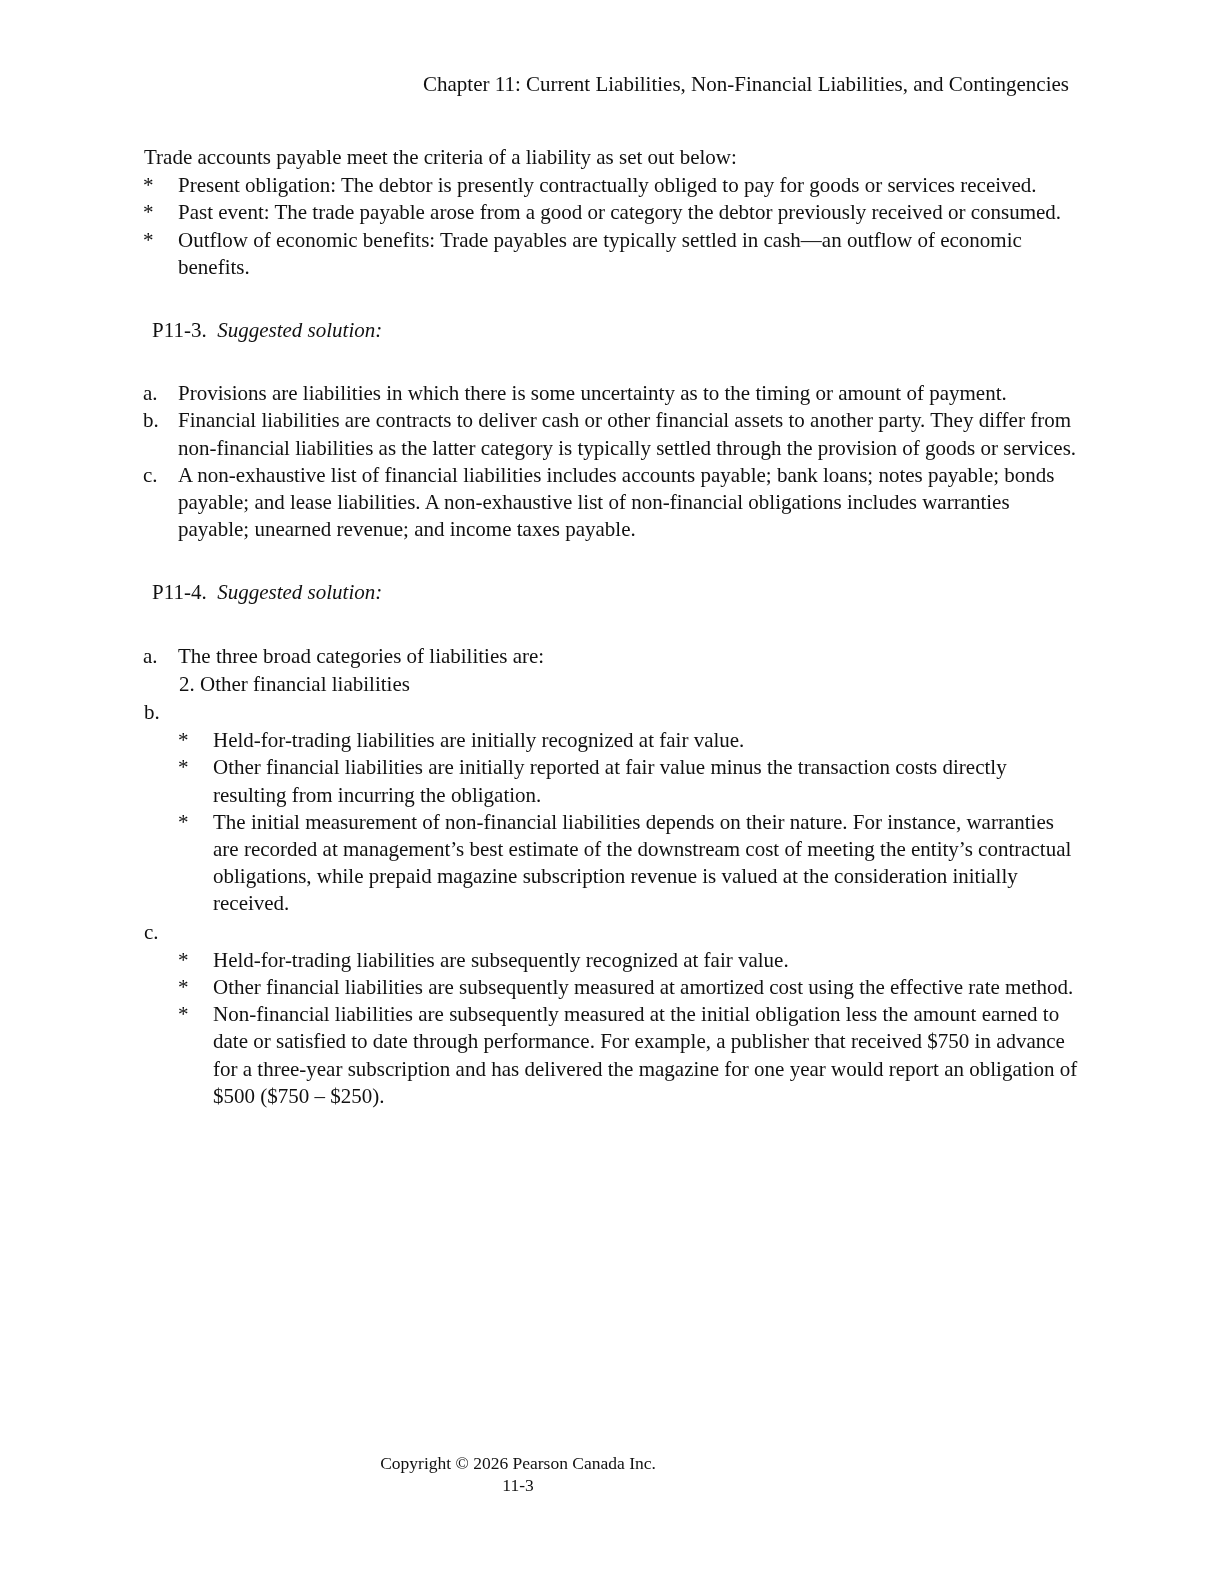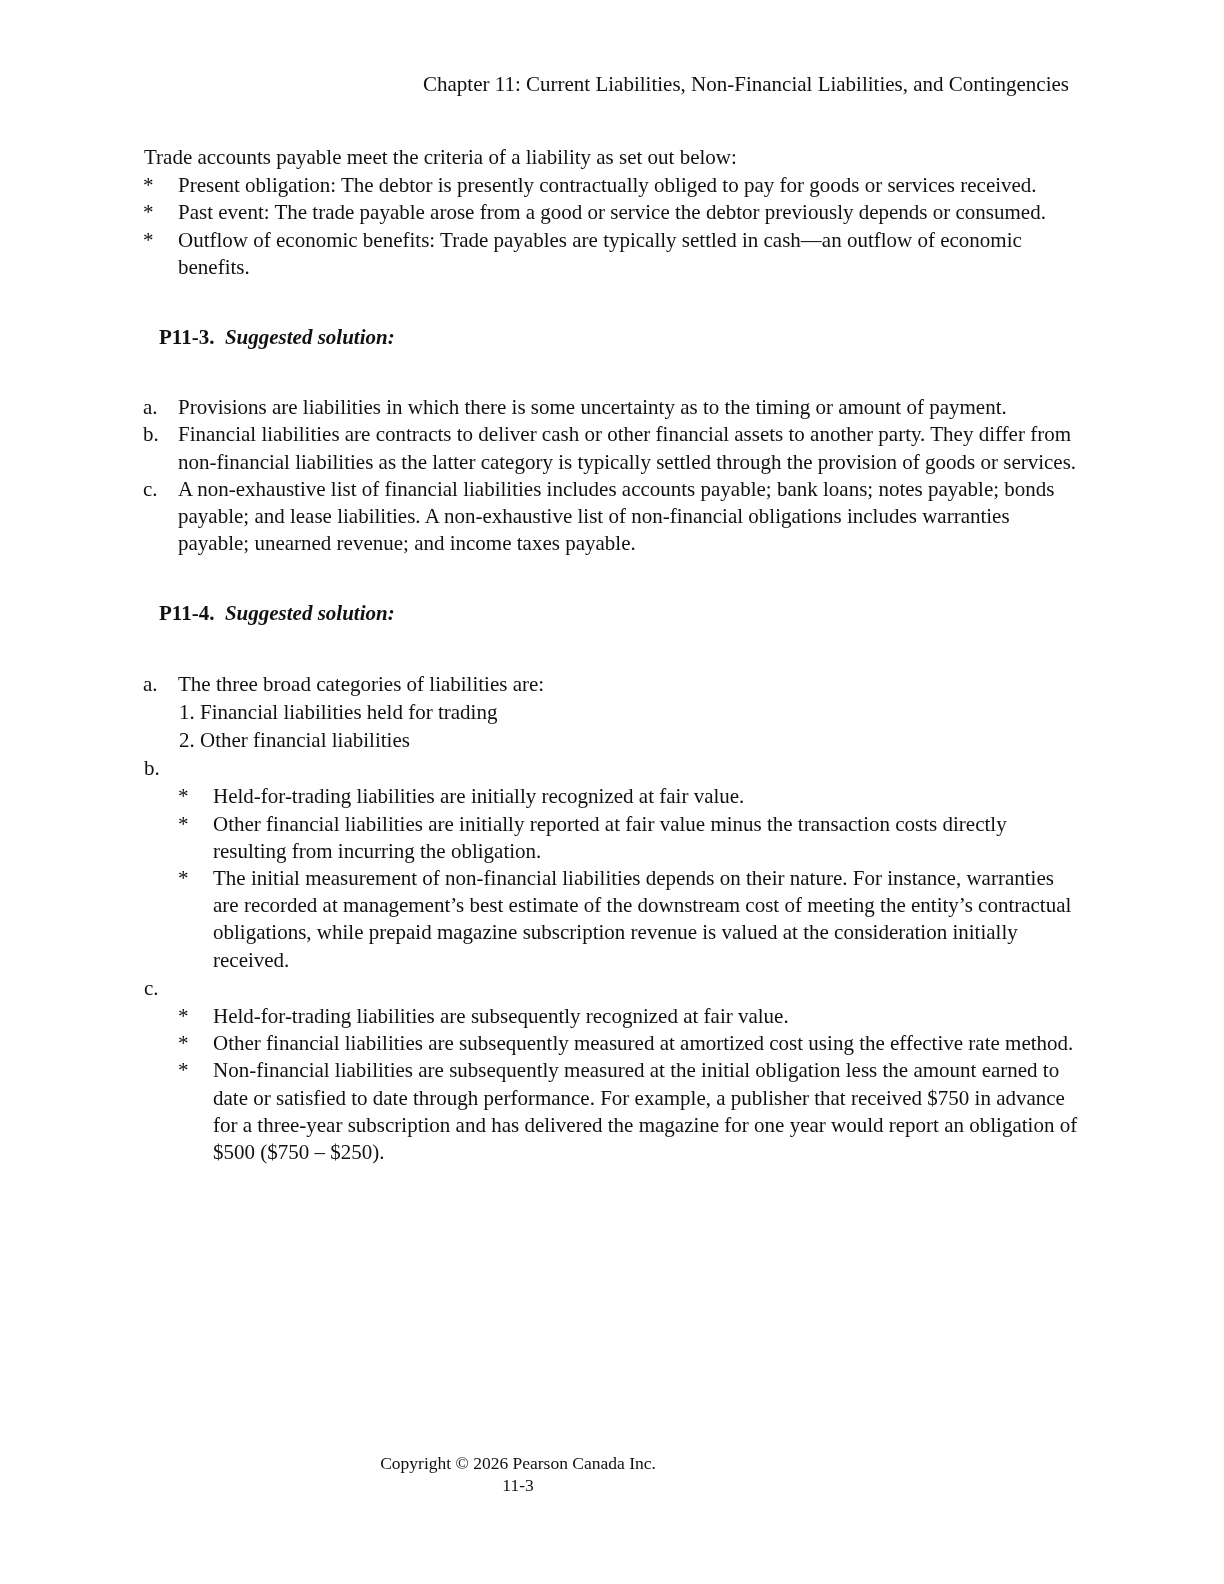--- a/index.html
+++ b/index.html
@@ -4,41 +4,41 @@
 <style>
   html, body { margin: 0; padding: 0; background: #ffffff; }
   body { width: 1224px; height: 1584px; position: relative; overflow: hidden;
          font-family: "Liberation Serif", "DejaVu Serif", serif; color: #111; }
   .header { position: absolute; top: 72px; right: 155px; font-size: 21px; white-space: nowrap; }
   .content { position: absolute; left: 143px; top: 143px; width: 935px; font-size: 21px; line-height: 27.2px; }
   .line { margin: 1px; }
   .item { display: flex; }
   .marker { width: 35px; flex: 0 0 35px; }
   .txt { flex: 1; }
-  .heading { margin: 16px; font-weight: bold; }
+  .heading { margin: 9px; font-weight: normal; }
   .heading i { font-style: italic; }
   .gap { height: 27px; }
   .ind1 { padding-left: 35px; }
   .numitem { padding-left: 35px; }
   .footer { position: absolute; top: 1452px; left: 0; width: 1036px; text-align: center; font-size: 17.5px; line-height: 22px; }
 </style>
 </head>
 <body>
 
 <div class="header">Chapter 11: Current Liabilities, Non-Financial Liabilities, and Contingencies</div>
 
 <div class="content">
   <p class="line">Trade accounts payable meet the criteria of a liability as set out below:</p>
   <div class="item">
     <span class="marker">*</span>
     <span class="txt">Present obligation: The debtor is presently contractually obliged to pay for goods or services received.</span>
   </div>
   <div class="item">
     <span class="marker">*</span>
-    <span class="txt">Past event: The trade payable arose from a good or service the debtor previously depends or consumed.</span>
+    <span class="txt">Past event: The trade payable arose from a good or category the debtor previously received or consumed.</span>
   </div>
   <div class="item">
     <span class="marker">*</span>
     <span class="txt">Outflow of economic benefits: Trade payables are typically settled in cash—an outflow of economic benefits.</span>
   </div>
 
   <div class="gap"></div>
   <p class="heading">
     <span>P11-3.</span>&nbsp; <i>Suggested solution:</i>
   </p>
@@ -60,21 +60,20 @@
   <div class="gap"></div>
   <p class="heading">
     <span>P11-4.</span>&nbsp; <i>Suggested solution:</i>
   </p>
   <div class="gap"></div>
 
   <div class="item">
     <span class="marker">a.</span>
     <span class="txt">The three broad categories of liabilities are:</span>
   </div>
-  <p class="line numitem">1. Financial liabilities held for trading</p>
   <p class="line numitem">2. Other financial liabilities</p>
 
   <p class="line">b.</p>
   <div class="ind1">
     <div class="item">
       <span class="marker">*</span>
       <span class="txt">Held-for-trading liabilities are initially recognized at fair value.</span>
     </div>
     <div class="item">
       <span class="marker">*</span>

